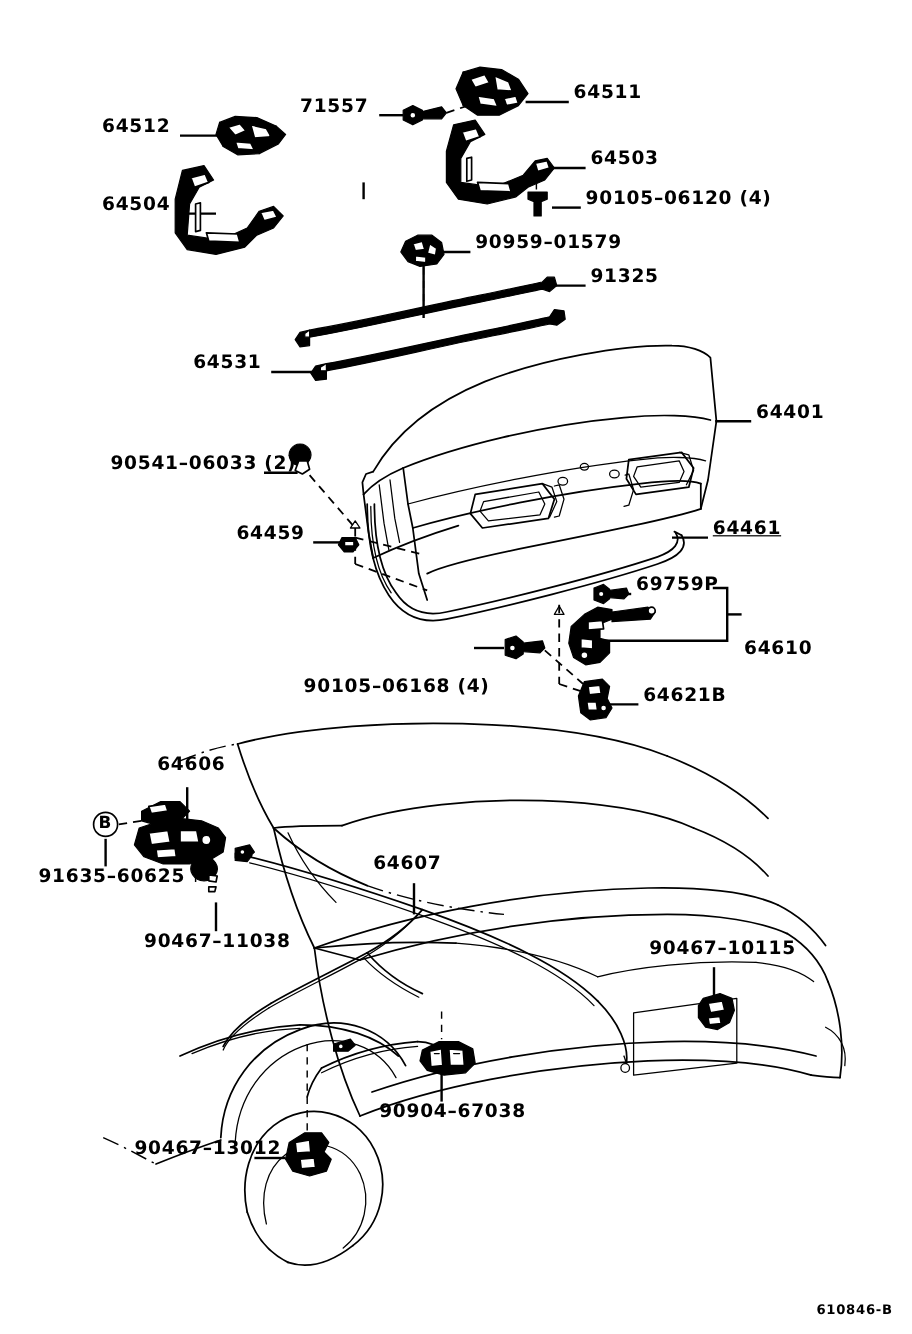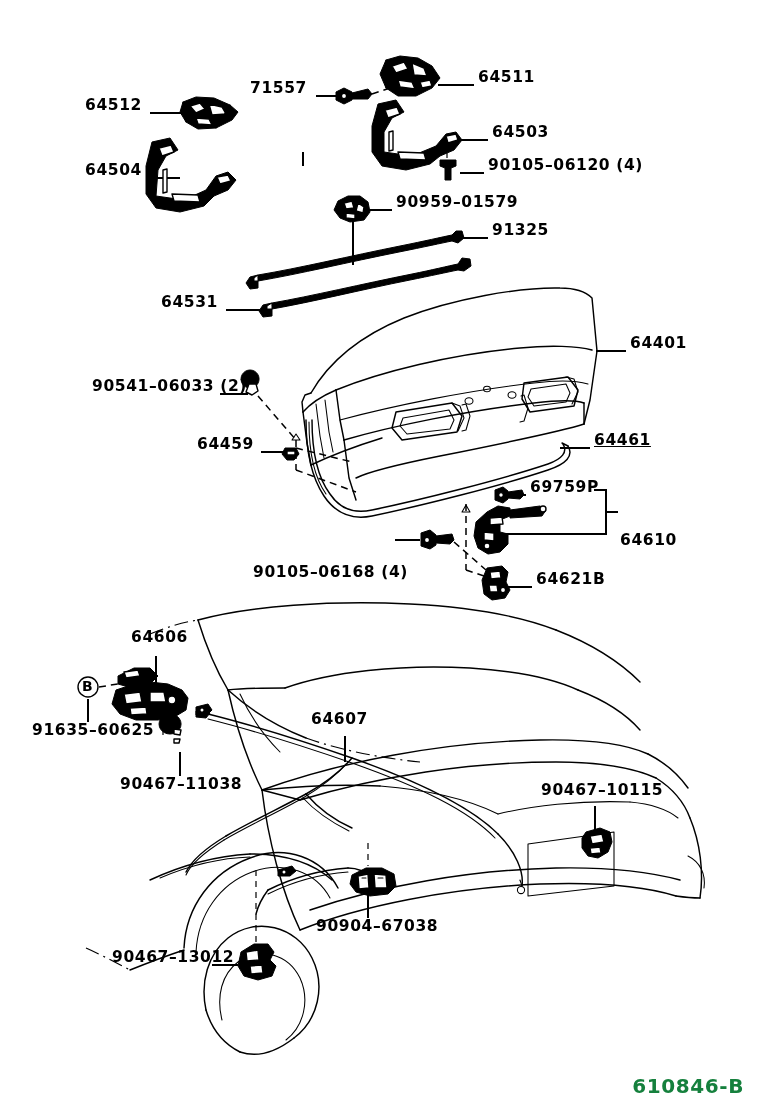--- a/index.html
+++ b/index.html
@@ -19,21 +19,21 @@
     font-size:15.5px;
     letter-spacing:0.6px;
     color:#000;
     white-space:nowrap;
     line-height:1;
   }
   .figno{
     position:absolute;
     right:16px;bottom:14px;
     font-family:"DejaVu Sans", sans-serif;
-    font-weight:bold;font-size:20px;letter-spacing:0.6px;color:#15803d;
+    font-weight:bold;font-size:11px;letter-spacing:0.6px;color:#000000;
   }
   .ink{fill:none;stroke:#000;stroke-width:1.45;stroke-linecap:round;stroke-linejoin:round;}
   .ink-thin{fill:none;stroke:#000;stroke-width:1.05;stroke-linecap:round;stroke-linejoin:round;}
   .ink-lead{fill:none;stroke:#000;stroke-width:2.0;stroke-linecap:butt;}
   .ink-dash{fill:none;stroke:#000;stroke-width:1.5;stroke-linecap:butt;stroke-dasharray:7 5;}
   .ink-dashthin{fill:none;stroke:#000;stroke-width:1.2;stroke-linecap:butt;stroke-dasharray:6 5;}
   .ink-dashdot{fill:none;stroke:#000;stroke-width:1.2;stroke-linecap:butt;stroke-dasharray:14 5 2 5;}
   .solidblk{fill:#000;stroke:#000;stroke-width:1;stroke-linejoin:round;}
   .whiteblk{fill:#fff;stroke:#000;stroke-width:1.4;stroke-linejoin:round;}
 </style>

